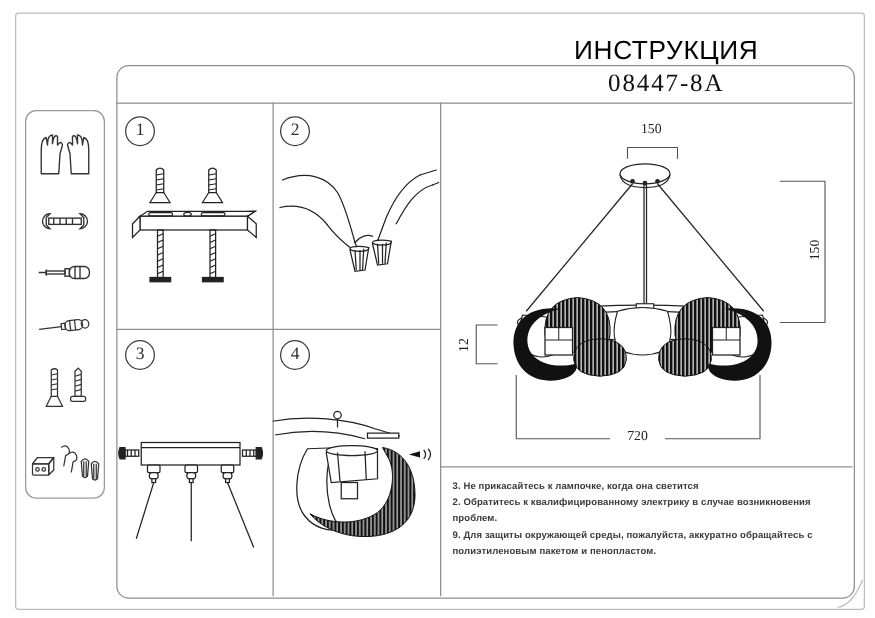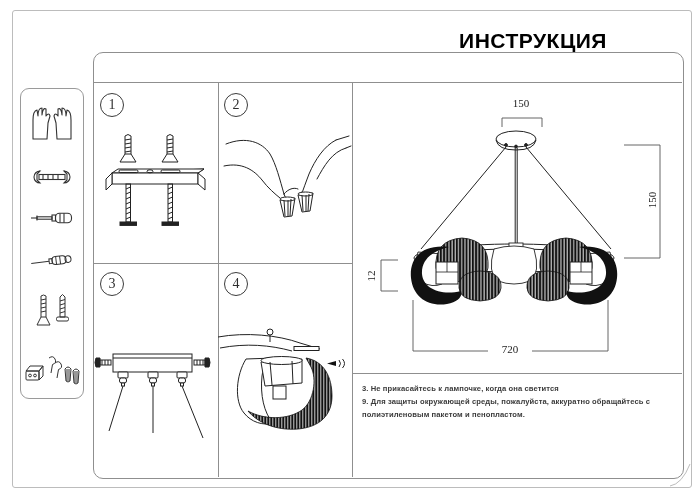--- a/index.html
+++ b/index.html
@@ -6,21 +6,21 @@
   #page{position:relative;width:700px;height:494px;background:#ffffff;overflow:hidden;
         font-family:"Liberation Sans",sans-serif;color:#1a1a1a;}
   .abs{position:absolute;}
   
   #outer-frame{left:12px;top:10px;width:678px;height:476px;border:1px solid #bcbcbc;border-radius:3px;}
   #main-box{left:93px;top:52px;width:589px;height:425px;border:1.4px solid #8f8f8f;border-radius:10px;background:#fff;}
   #sidebar{left:20px;top:88px;width:64px;height:311px;border:1.4px solid #9a9a9a;border-radius:9px;
            display:flex;flex-direction:column;align-items:center;justify-content:space-between;padding:12px 0;box-sizing:border-box;}
   .divider{background:#8f8f8f;}
   
-  #page-title{left:443px;top:29px;width:180px;text-align:center;font-size:21px;font-weight:bold;letter-spacing:.5px;color:#000;}
+  #page-title{left:443px;top:29px;width:180px;text-align:center;font-size:21px;font-weight:normal;letter-spacing:.5px;color:#000;}
   #model-number{left:443px;top:56px;width:180px;text-align:center;font-family:"Liberation Serif",serif;
                 font-size:20px;letter-spacing:1.5px;color:#111;}
   
   .step-badge{width:22px;height:22px;border:1.2px solid #3c3c3c;border-radius:50%;
               font-family:"Liberation Serif",serif;font-size:14px;color:#2e2e2e;
               display:flex;align-items:center;justify-content:center;background:#fff;}
   
   .dim{font-family:"Liberation Serif",serif;font-size:11px;color:#222;text-align:center;}
   .dim.rot{transform:rotate(-90deg);transform-origin:center center;}
   #dim-bottom{background:#fff;padding:0 3px;}
@@ -36,20 +36,21 @@
 
   <div class="abs" id="outer-frame"></div>
 
   <svg class="abs" style="left:668px;top:462px;" width="26" height="26">
     <path d="M2,24 Q14,22 22,2" stroke="#bcbcbc" stroke-width="1" fill="none"></path>
   </svg>
 
   <div class="abs" id="page-title">ИНСТРУКЦИЯ</div>
 
   <div class="abs" id="main-box"></div>
+  <div class="abs" id="model-number">08447-8A</div>
 
   <div class="abs divider" style="left:93px;top:82px;width:589px;height:1px;"></div>
   <div class="abs divider" style="left:218px;top:82px;width:1px;height:395px;"></div>
   <div class="abs divider" style="left:352px;top:82px;width:1px;height:395px;"></div>
   <div class="abs divider" style="left:93px;top:263px;width:259px;height:1px;"></div>
   <div class="abs divider" style="left:352px;top:373px;width:330px;height:1px;"></div>
 
   <div class="abs step-badge" style="left:100px;top:93px;">1</div>
   <div class="abs step-badge" style="left:224px;top:93px;">2</div>
   <div class="abs step-badge" style="left:100px;top:272px;">3</div>
@@ -325,16 +326,17 @@
     </g>
   </svg>
 
   <div class="abs dim" style="left:496px;top:97px;width:50px;">150</div>
   <div class="abs dim rot" style="left:637px;top:194px;width:30px;">150</div>
   <div class="abs dim rot" style="left:358px;top:270px;width:26px;">12</div>
   <div class="abs dim" id="dim-bottom" style="left:488px;top:343px;width:38px;">720</div>
 
   <div class="abs" id="notes">
     <div class="note-line">3. Не прикасайтесь к лампочке, когда она светится</div>
+    <div class="note-line">2. Обратитесь к квалифицированному электрику в случае возникновения проблем.</div>
     <div class="note-line">9. Для защиты окружающей среды, пожалуйста, аккуратно обращайтесь с полиэтиленовым пакетом и пенопластом.</div>
   </div>
 
 </div>
 
 </body></html>

